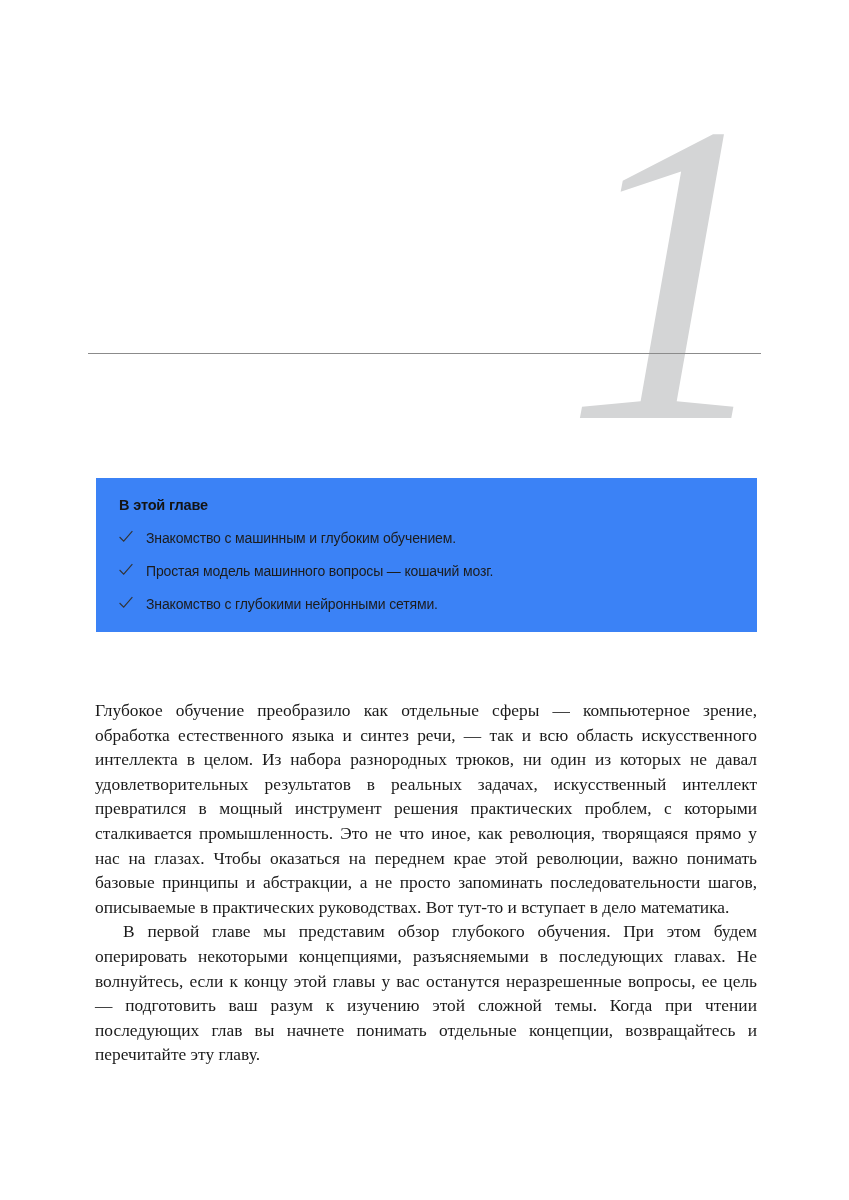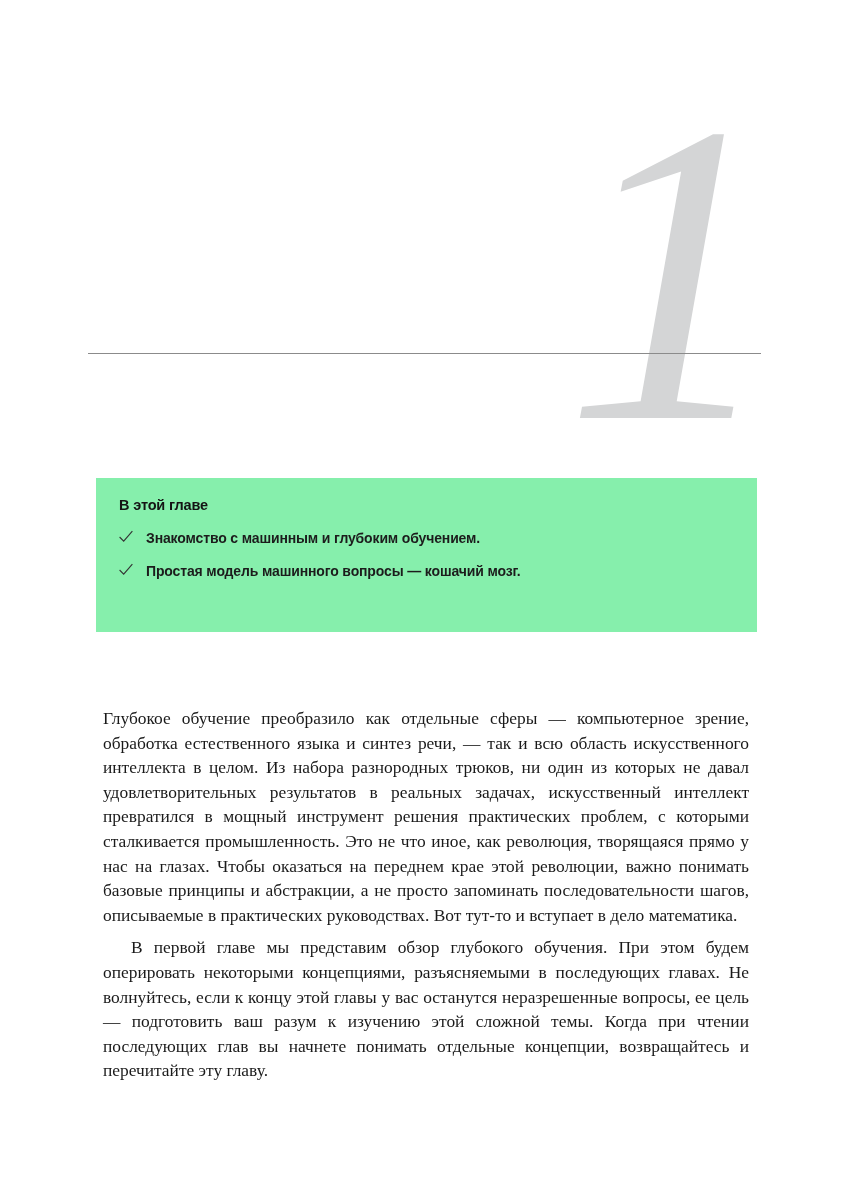--- a/index.html
+++ b/index.html
@@ -79,41 +79,40 @@
     z-index: 3;
   }
 
   
   .callout {
     position: absolute;
     left: 96px;
     top: 478px;
     width: 661px;
     height: 154px;
-    background: #86efac;
+    background: #3b82f6;
     box-sizing: border-box;
     padding: 18px 24px 0 23px;
     font-family: "Liberation Sans", "DejaVu Sans", sans-serif;
   }
 
   .callout-heading {
     font-family: "Liberation Sans", "DejaVu Sans", sans-serif;
     font-weight: bold;
     font-size: 14.5px;
     line-height: 18px;
     color: #141414;
     letter-spacing: -0.01em;
     margin: 0 0 4px 0;
   }
 
   .callout-list {
     list-style: none;
     margin: 0;
     padding: 0;
-    font-weight: bold;
   }
 
   .callout-item {
     display: flex;
     align-items: flex-start;
     margin-top: 15px;
     font-family: "Liberation Sans", "DejaVu Sans", sans-serif;
     font-size: 14px;
     line-height: 18px;
     color: #1c1c1c;
@@ -142,21 +141,21 @@
     width: 662px;
     font-family: "Liberation Serif", "DejaVu Serif", serif;
     font-size: 17.4px;
     line-height: 24.6px;
     color: #1a1a1a;
     text-align: justify;
     text-justify: inter-word;
     hyphens: manual;
   }
   .body-copy p {
-    margin: 8px;
+    margin: 0;
     text-indent: 0;
   }
   .body-copy p + p {
     text-indent: 28px;
   }
 </style>
 </head>
 <body>
 
 <div class="page">
@@ -186,20 +185,28 @@
 
       <li class="callout-item">
         <span class="check-icon">
           <svg width="14" height="14" viewBox="0 0 14 14" aria-hidden="true">
             <path d="M1 7.4 L4.7 11.2 L13 1.6" fill="none" stroke="#333333" stroke-width="1.1" stroke-linecap="square"></path>
           </svg>
         </span>
         <span class="callout-item-label">Простая модель машинного вопросы — кошачий мозг.</span>
       </li>
 
+      <li class="callout-item">
+        <span class="check-icon">
+          <svg width="14" height="14" viewBox="0 0 14 14" aria-hidden="true">
+            <path d="M1 7.4 L4.7 11.2 L13 1.6" fill="none" stroke="#333333" stroke-width="1.1" stroke-linecap="square"></path>
+          </svg>
+        </span>
+        <span class="callout-item-label">Знакомство с глубокими нейронными сетями.</span>
+      </li>
 
     </ul>
   </div>
 
   <div class="body-copy">
     <p>Глубокое обучение преобразило как отдельные сферы — компьютерное зрение, обработка естественного языка и синтез речи, — так и всю область искусственного интеллекта в целом. Из набора разнородных трюков, ни один из которых не давал удовлетворительных результатов в реальных задачах, искусственный интеллект превратился в мощный инструмент решения практических проблем, с которыми сталкивается промышленность. Это не что иное, как революция, творящаяся прямо у нас на глазах. Чтобы оказаться на переднем крае этой революции, важно понимать базовые принципы и абстракции, а не просто запоминать последовательности шагов, описываемые в практических руководствах. Вот тут-то и вступает в дело математика.</p>
     <p>В первой главе мы представим обзор глубокого обучения. При этом будем оперировать некоторыми концепциями, разъясняемыми в последующих главах. Не волнуйтесь, если к концу этой главы у вас останутся неразрешенные вопросы, ее цель — подготовить ваш разум к изучению этой сложной темы. Когда при чтении последующих глав вы начнете понимать отдельные концепции, возвращайтесь и перечитайте эту главу.</p>
   </div>
 
 </div>

